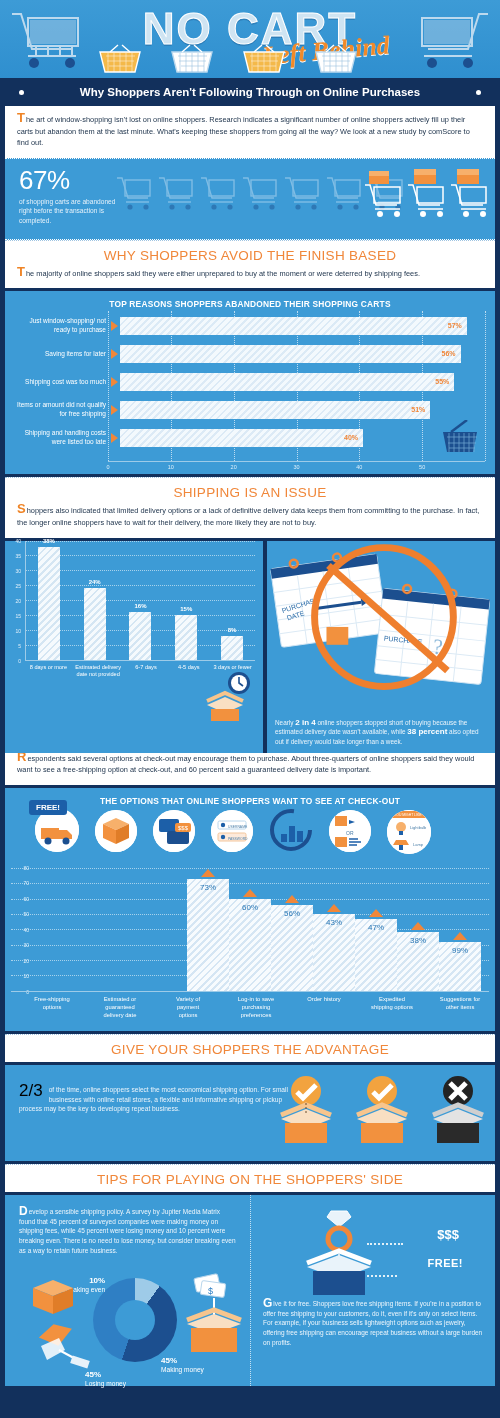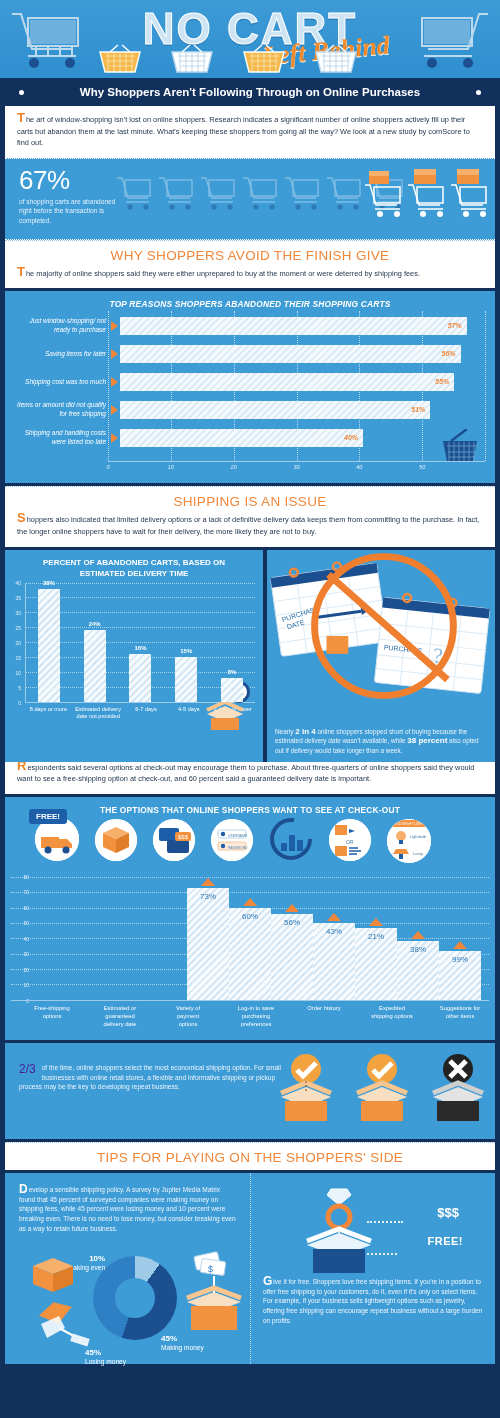--- a/index.html
+++ b/index.html
@@ -155,21 +155,21 @@
   .co-cats { display:flex; justify-content:space-between; padding:3px 8px 8px 20px; }
   .co-cat { width:42px; text-align:center; font-size:5.8px; color:#ffffff; line-height:8px; }
   .co-ylab { position:absolute; left:2px; top:0; bottom:0; width:16px; }
   .co-ylab span { position:absolute; right:0; transform:translateY(-50%);
                   font-size:5px; color:#dff0fb; }
 
   
   .adv { margin:3px 5px 0 5px; background:#3d9bd6; position:relative; height:96px; }
   .adv-text { position:absolute; left:14px; top:20px; width:280px;
               font-size:6.6px; line-height:9.8px; color:#eaf4fb; }
-  .frac { float:left; font-size:12px; color:#4c1d95; margin:-1px 6px 0 0; line-height:14px;}
+  .frac { float:left; font-size:17px; color:#000000; margin:-1px 6px 0 0; line-height:14px;}
   .adv-icons { position:absolute; right:6px; top:10px; display:flex; gap:14px; }
 
   
   .tips { margin:3px 5px 0 5px; background:#3d9bd6; position:relative; }
   .tips-row { display:flex; }
   .tips-l { width:246px; position:relative; padding:12px 14px 8px 14px;
             border-right:1px dotted rgba(255,255,255,.7); }
   .tips-r { flex:1; position:relative; padding:12px 10px 8px 12px; }
   .tips p { font-size:6.5px; line-height:9.8px; color:#eef6fc; }
   .tips .dropcap { color:#ffffff; font-size:12px; }
@@ -368,27 +368,27 @@
             <rect x="11" y="20" width="26" height="16"></rect>
             <path d="M12 42h25"></path>
           </g>
         <circle cx="17" cy="47" r="3" fill="#ffffff"></circle>
           <circle cx="34" cy="47" r="3" fill="#ffffff"></circle>
       </svg>
     </div>
   </div>
 
   <div class="sec-head">
-    <div class="t">WHY SHOPPERS AVOID THE FINISH GIVE</div>
+    <div class="t">WHY SHOPPERS AVOID THE FINISH BASED</div>
   </div>
   <div class="sec-sub">
     <p><span class="dropcap">T</span><span>he majority of online shoppers said they were either unprepared to buy at the moment or were deterred by shipping fees.</span></p>
   </div>
 
-  <div class="panel" style="padding-bottom:9px;font-style:italic;">
+  <div class="panel" style="padding-bottom:0;">
     <div class="panel-title">TOP REASONS SHOPPERS ABANDONED THEIR SHOPPING CARTS</div>
     <div class="hbar-wrap">
       <div class="hbar-grid" style="left:103px;right:10px;top:0;bottom:6px;">
         <i style="left:0%"></i>
           <i style="left:16.67%"></i>
           <i style="left:33.33%"></i>
           <i style="left:50%"></i>
           <i style="left:66.67%"></i>
           <i style="left:83.33%"></i>
           <i style="left:100%"></i>
@@ -460,21 +460,20 @@
 
   <div class="sec-head" style="margin-top:3px;">
     <div class="t">SHIPPING IS AN ISSUE</div>
   </div>
   <div class="sec-sub">
     <p><span class="dropcap">S</span><span>hoppers also indicated that limited delivery options or a lack of definitive delivery data keeps them from committing to the purchase. In fact, the longer online shoppers have to wait for their delivery, the more likely they are not to buy.</span></p>
   </div>
 
   <div class="two-col">
     <div class="col-l" style="height:212px;">
-      <div class="col-title">PERCENT OF ABANDONED CARTS, BASED ON ESTIMATED DELIVERY TIME</div>
       <div class="vchart" style="padding:0 8px 0 4px;">
         <div style="position:relative;">
           <div class="vc-yaxis" style="height:120px;">
             <span style="top:0%">40</span>
             <span style="top:12.5%">35</span>
             <span style="top:25%">30</span>
             <span style="top:37.5%">25</span>
             <span style="top:50%">20</span>
             <span style="top:62.5%">15</span>
             <span style="top:75%">10</span>
@@ -686,21 +685,21 @@
           <div class="co-bar" style="height:70%">
               <div class="tri-up" style="top:-10px"></div>
               <span class="v">56%</span>
             </div>
           <div class="co-bar" style="height:62.5%">
               <div class="tri-up" style="top:-10px"></div>
               <span class="v">43%</span>
             </div>
           <div class="co-bar" style="height:58.75%">
               <div class="tri-up" style="top:-10px"></div>
-              <span class="v">21%</span>
+              <span class="v">47%</span>
             </div>
           <div class="co-bar" style="height:47.5%">
               <div class="tri-up" style="top:-10px"></div>
               <span class="v">38%</span>
             </div>
           <div class="co-bar" style="height:40%">
               <div class="tri-up" style="top:-10px"></div>
               <span class="v">99%</span>
             </div>
         </div>
@@ -710,20 +709,23 @@
         <div class="co-cat">Estimated or guaranteed delivery date</div>
         <div class="co-cat">Variety of payment options</div>
         <div class="co-cat">Log-in to save purchasing preferences</div>
         <div class="co-cat">Order history</div>
         <div class="co-cat">Expedited shipping options</div>
         <div class="co-cat">Suggestions for other items</div>
       </div>
     </div>
   </div>
 
+  <div class="sec-head" style="margin-top:3px;">
+    <div class="t">GIVE YOUR SHOPPERS THE ADVANTAGE</div>
+  </div>
   <div class="adv">
     <div class="adv-text">
       <span class="frac">2/3</span><span>of the time, online shoppers select the most economical shipping option. For small businesses with online retail stores, a flexible and informative shipping or pickup process may be the key to developing repeat business.</span>
     </div>
     <div class="adv-icons">
       <svg width="62" height="74" viewBox="0 0 62 74">
         <circle cx="31" cy="16" r="15" fill="#f2a33f"></circle>
         <path d="M22 17l6 6 13-13" stroke="#ffffff" stroke-width="5" fill="none"></path>
         <path d="M6 44 L31 34 L56 44 L31 54 Z" fill="#f9dfc2"></path>
         <path d="M10 48h42v20H10z" fill="#f2913e"></path>

